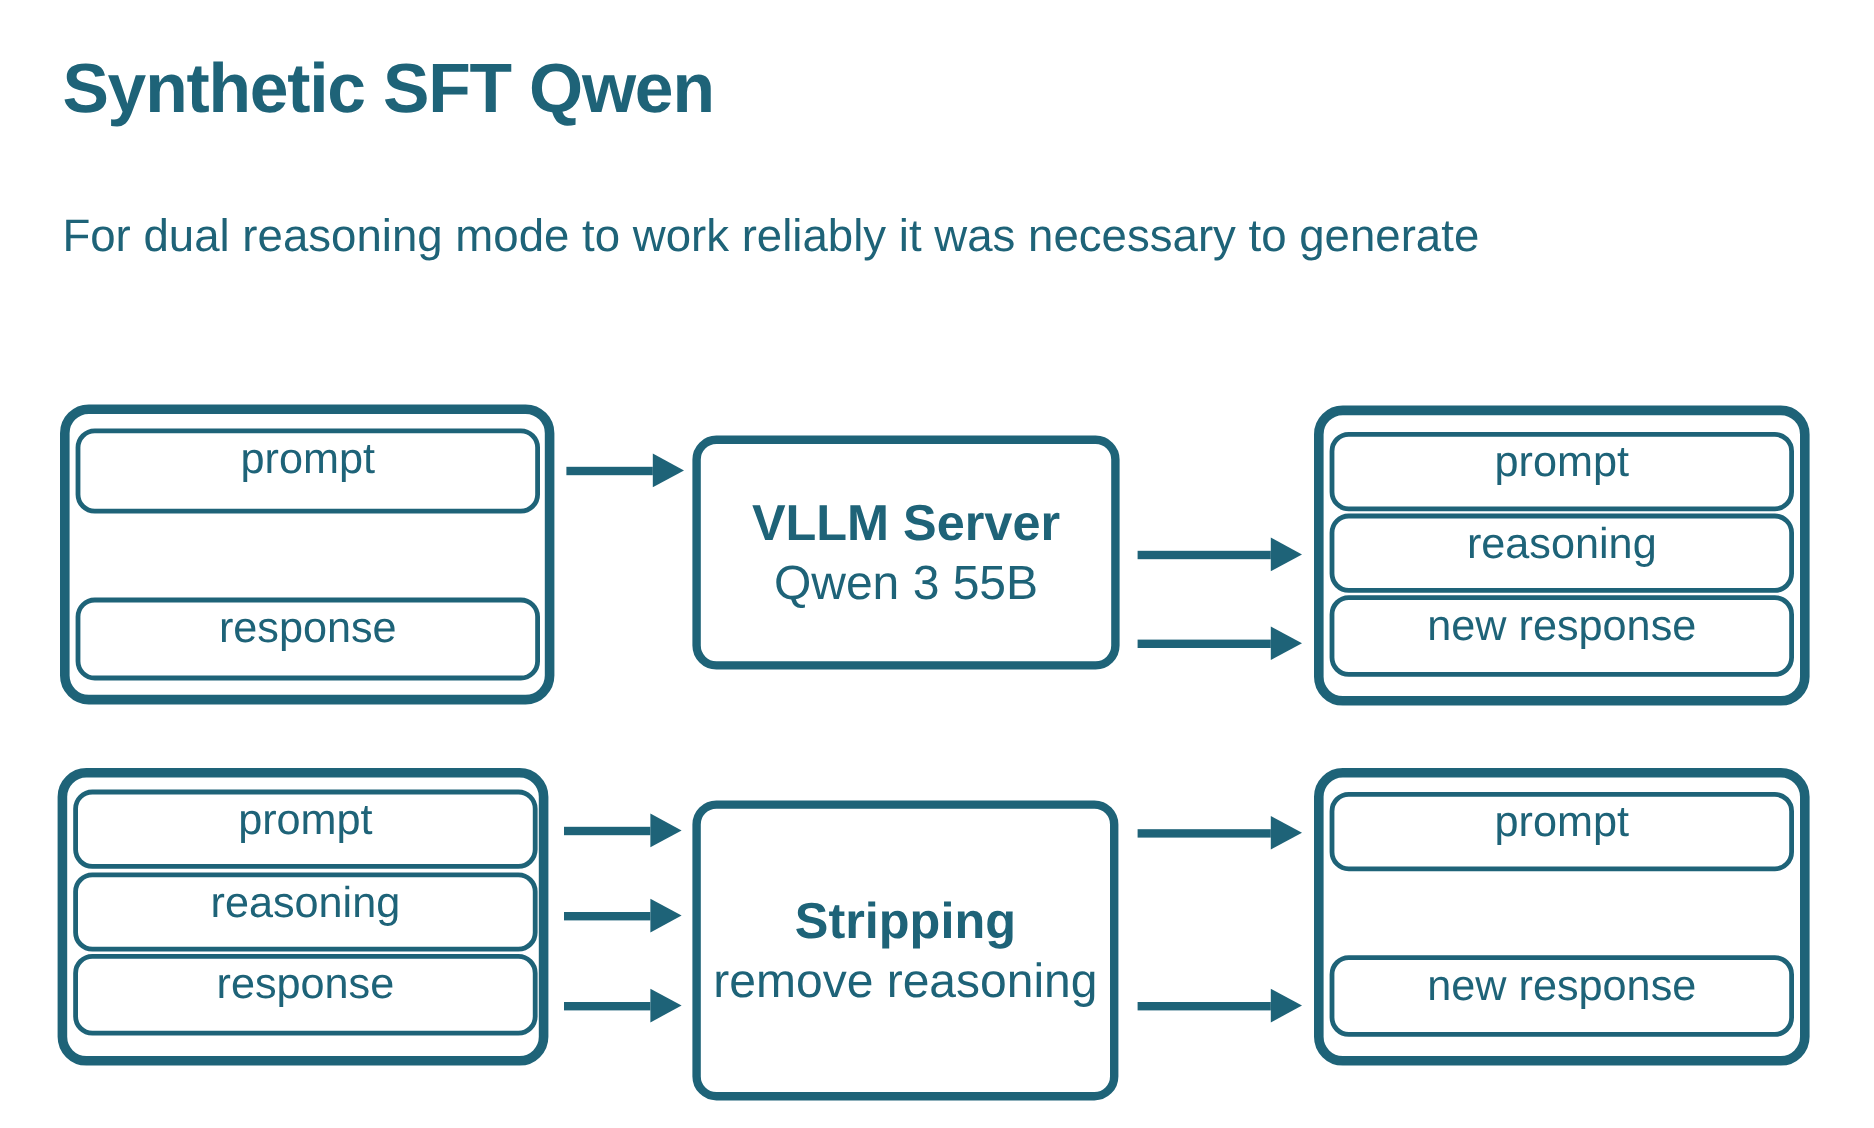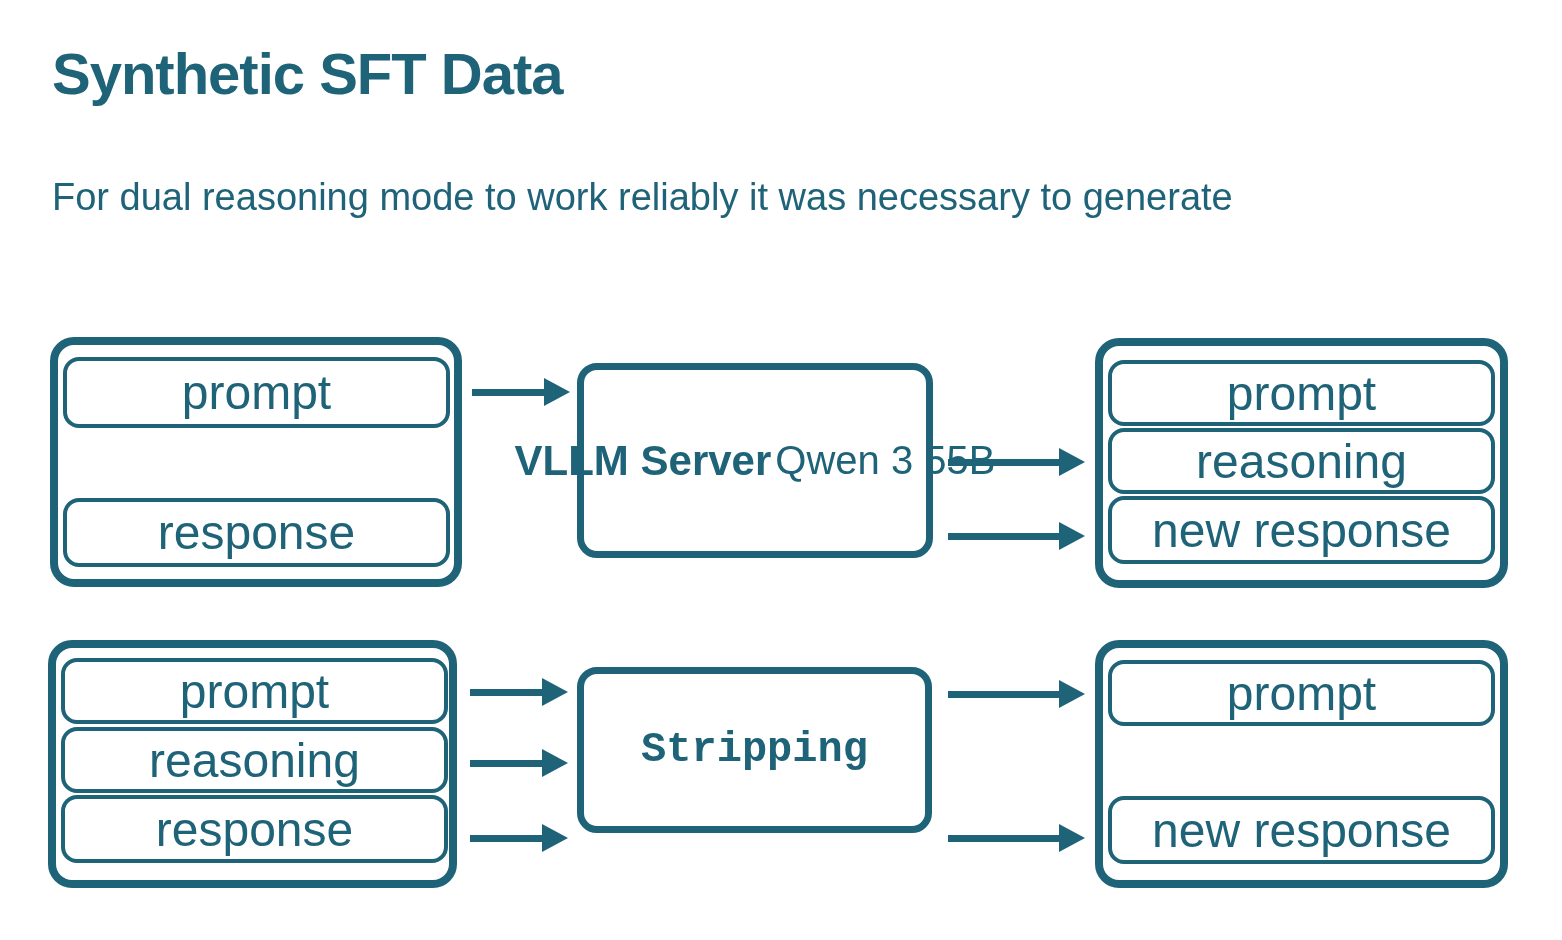--- a/index.html
+++ b/index.html
@@ -38,33 +38,32 @@
     border-radius: 24px;
     background: var(--bg);
   }
   
   .slot {
     position: absolute;
     border: 4px solid var(--accent);
     border-radius: 16px;
     background: var(--bg);
     display: flex;
-    align-items: center;
     justify-content: center;
-    font-size: 48px;
+    font-size: 36px;
     white-space: nowrap;
   }
   
   .process {
     position: absolute;
     border: 7px solid var(--accent);
     border-radius: 20px;
     background: var(--bg);
     display: flex;
-    flex-direction: row;
+    flex-direction: column;
     align-items: center;
     justify-content: center;
     gap: 4px;
   }
   .process-title { font-size: 42px; font-weight: bold; white-space: nowrap; }
   .process-subtitle { font-size: 40px; white-space: nowrap; }
 
   
   .arrow {
     position: absolute;
@@ -78,21 +77,21 @@
     border-left: 26px solid var(--accent);
     border-top: 14px solid transparent;
     border-bottom: 14px solid transparent;
   }
 </style>
 </head>
 <body>
 
 <div class="canvas">
 
-  <div class="title">Synthetic SFT Data</div>
+  <div class="title">Synthetic SFT Qwen</div>
 
   <div class="intro">
     <div class="intro-line">For dual reasoning mode to work reliably it was necessary to generate</div>
   </div>
 
   <div>
 
     <div class="card" style="left:50px; top:337px; width:412px; height:250px;">
       <div class="slot" style="left:5px; top:12px; width:387px; height:71px;">
         <span>prompt</span>
@@ -155,22 +154,23 @@
     </div>
     <div class="arrow" style="left:470px; top:749px; width:98px;">
       <span class="shaft"></span>
       <span class="head"></span>
     </div>
     <div class="arrow" style="left:470px; top:824px; width:98px;">
       <span class="shaft"></span>
       <span class="head"></span>
     </div>
 
-    <div class="process" style="left:577px; top:667px; width:355px; height:166px;font-family:Liberation Mono, monospace;">
+    <div class="process" style="left:577px; top:667px; width:355px; height:250px;">
       <div class="process-title">Stripping</div>
+      <div class="process-subtitle">remove reasoning</div>
     </div>
 
     <div class="arrow" style="left:948px; top:680px; width:137px;">
       <span class="shaft"></span>
       <span class="head"></span>
     </div>
     <div class="arrow" style="left:948px; top:824px; width:137px;">
       <span class="shaft"></span>
       <span class="head"></span>
     </div>

